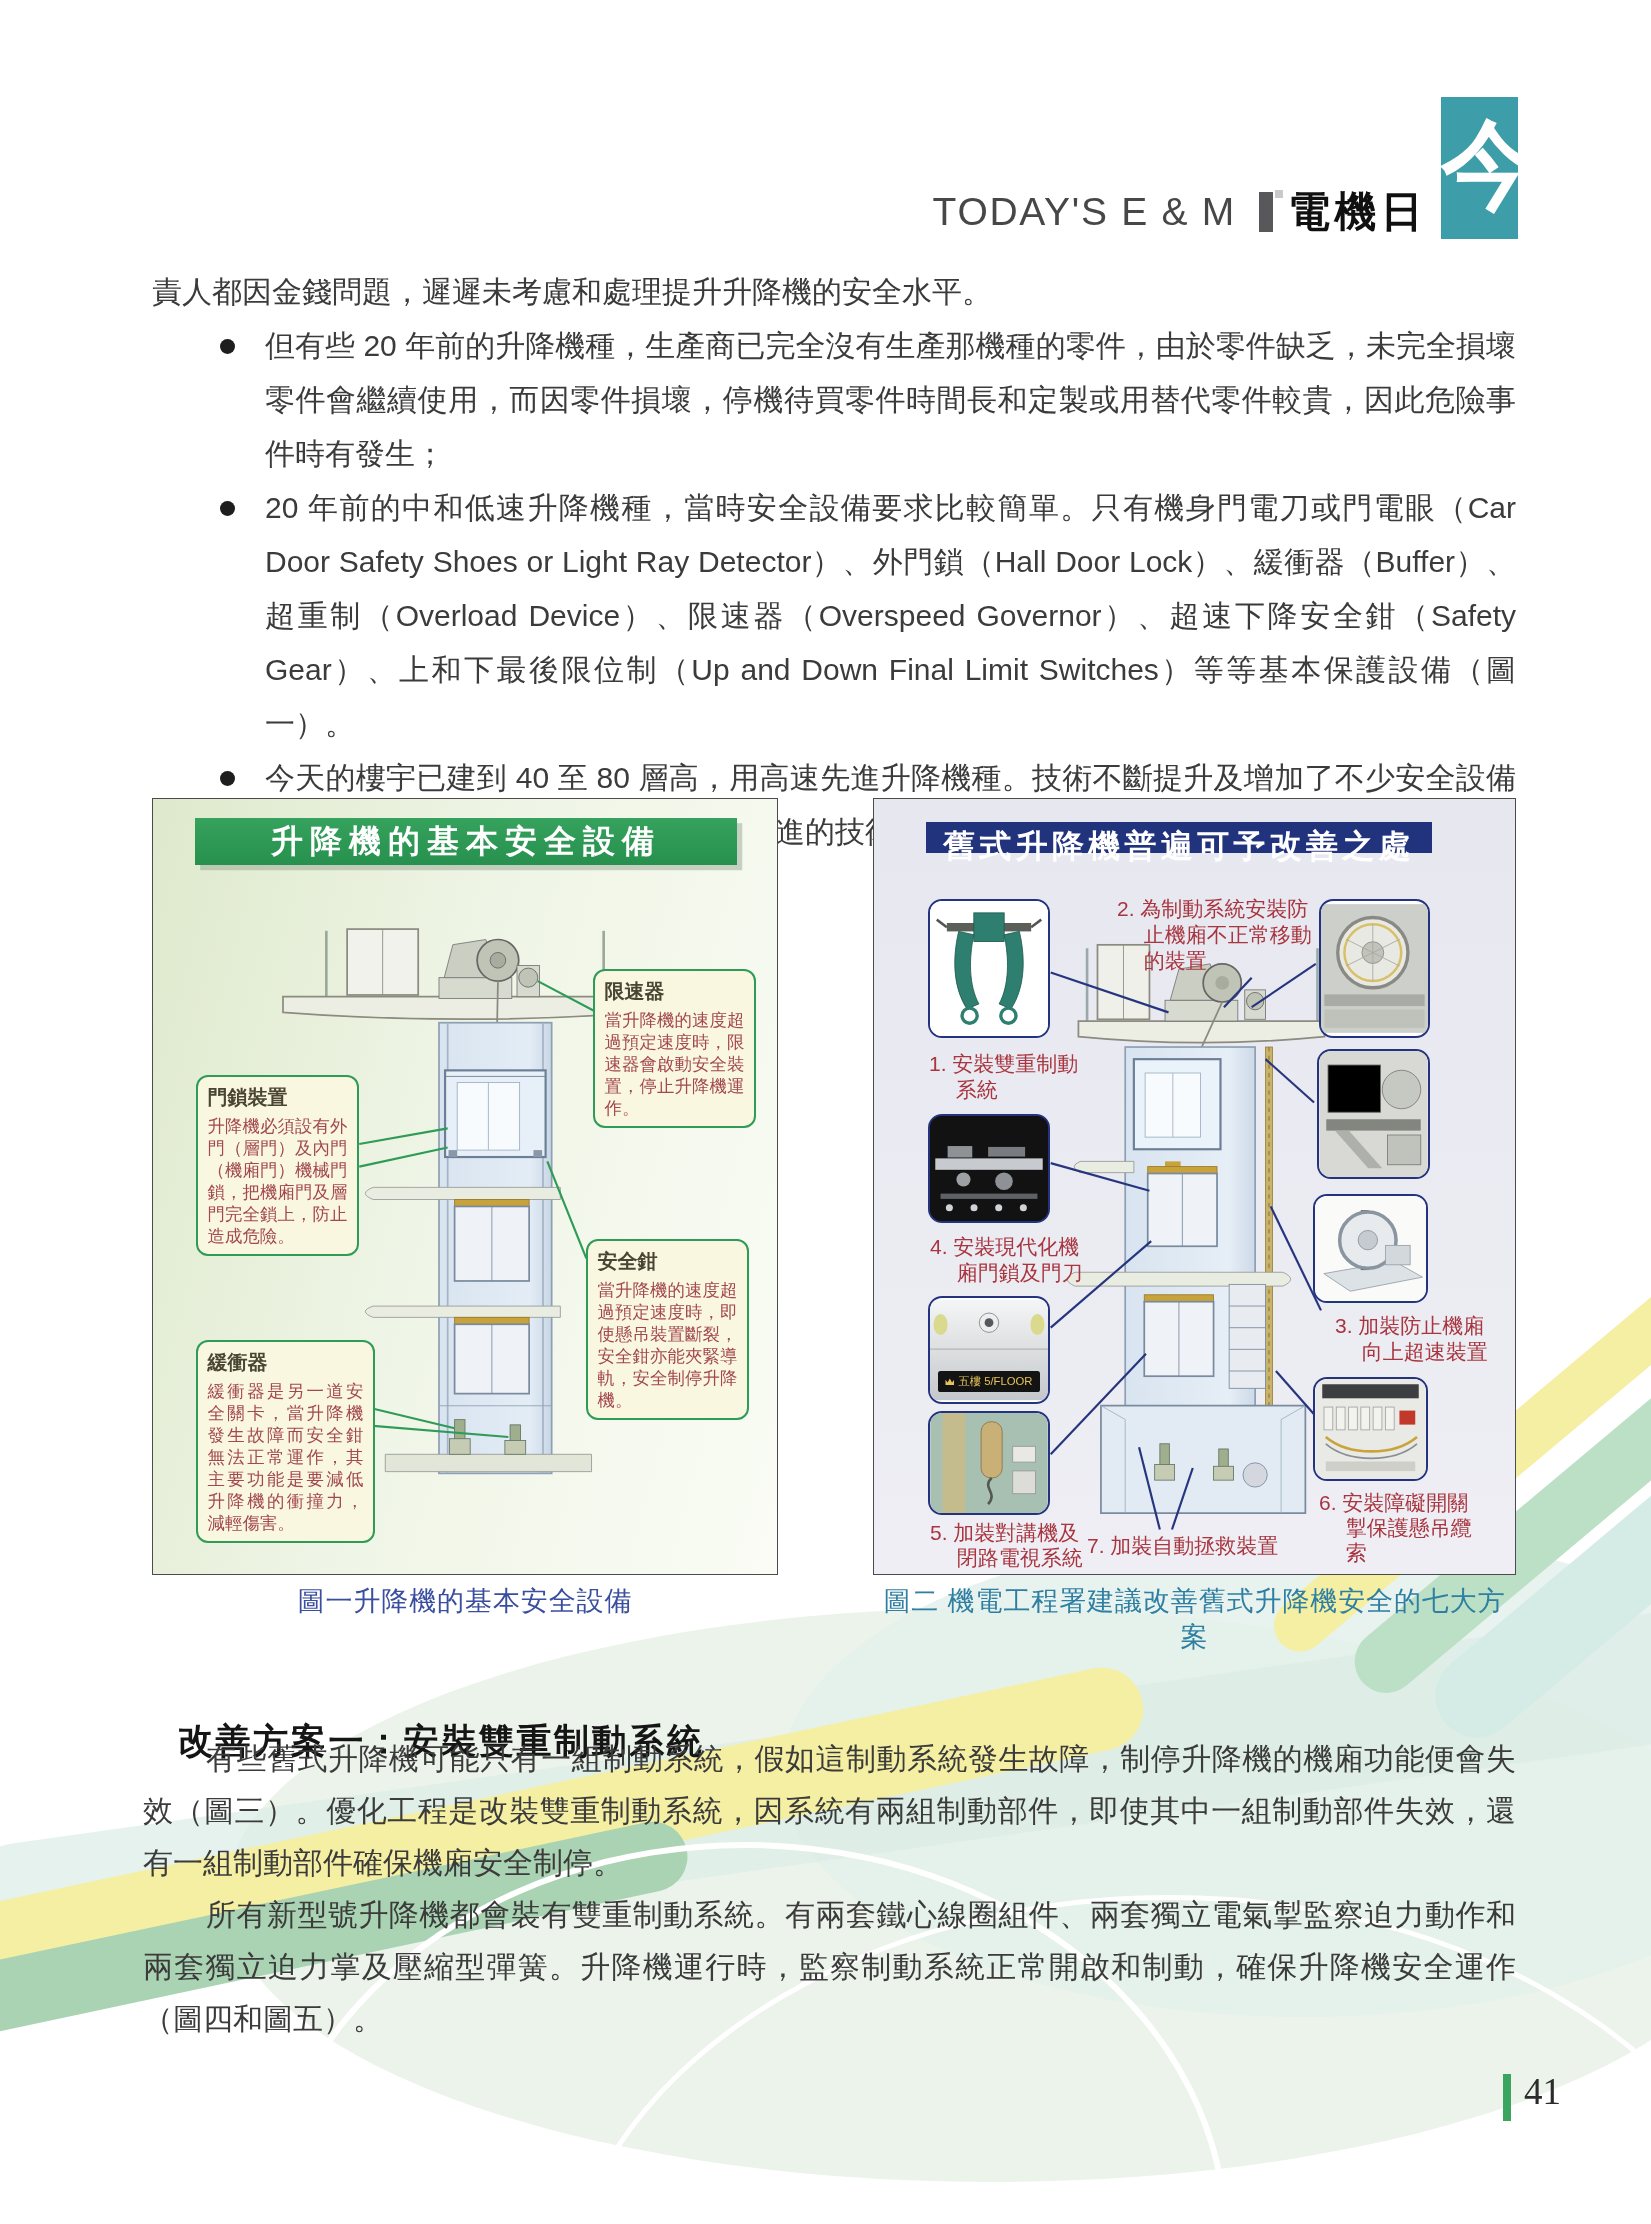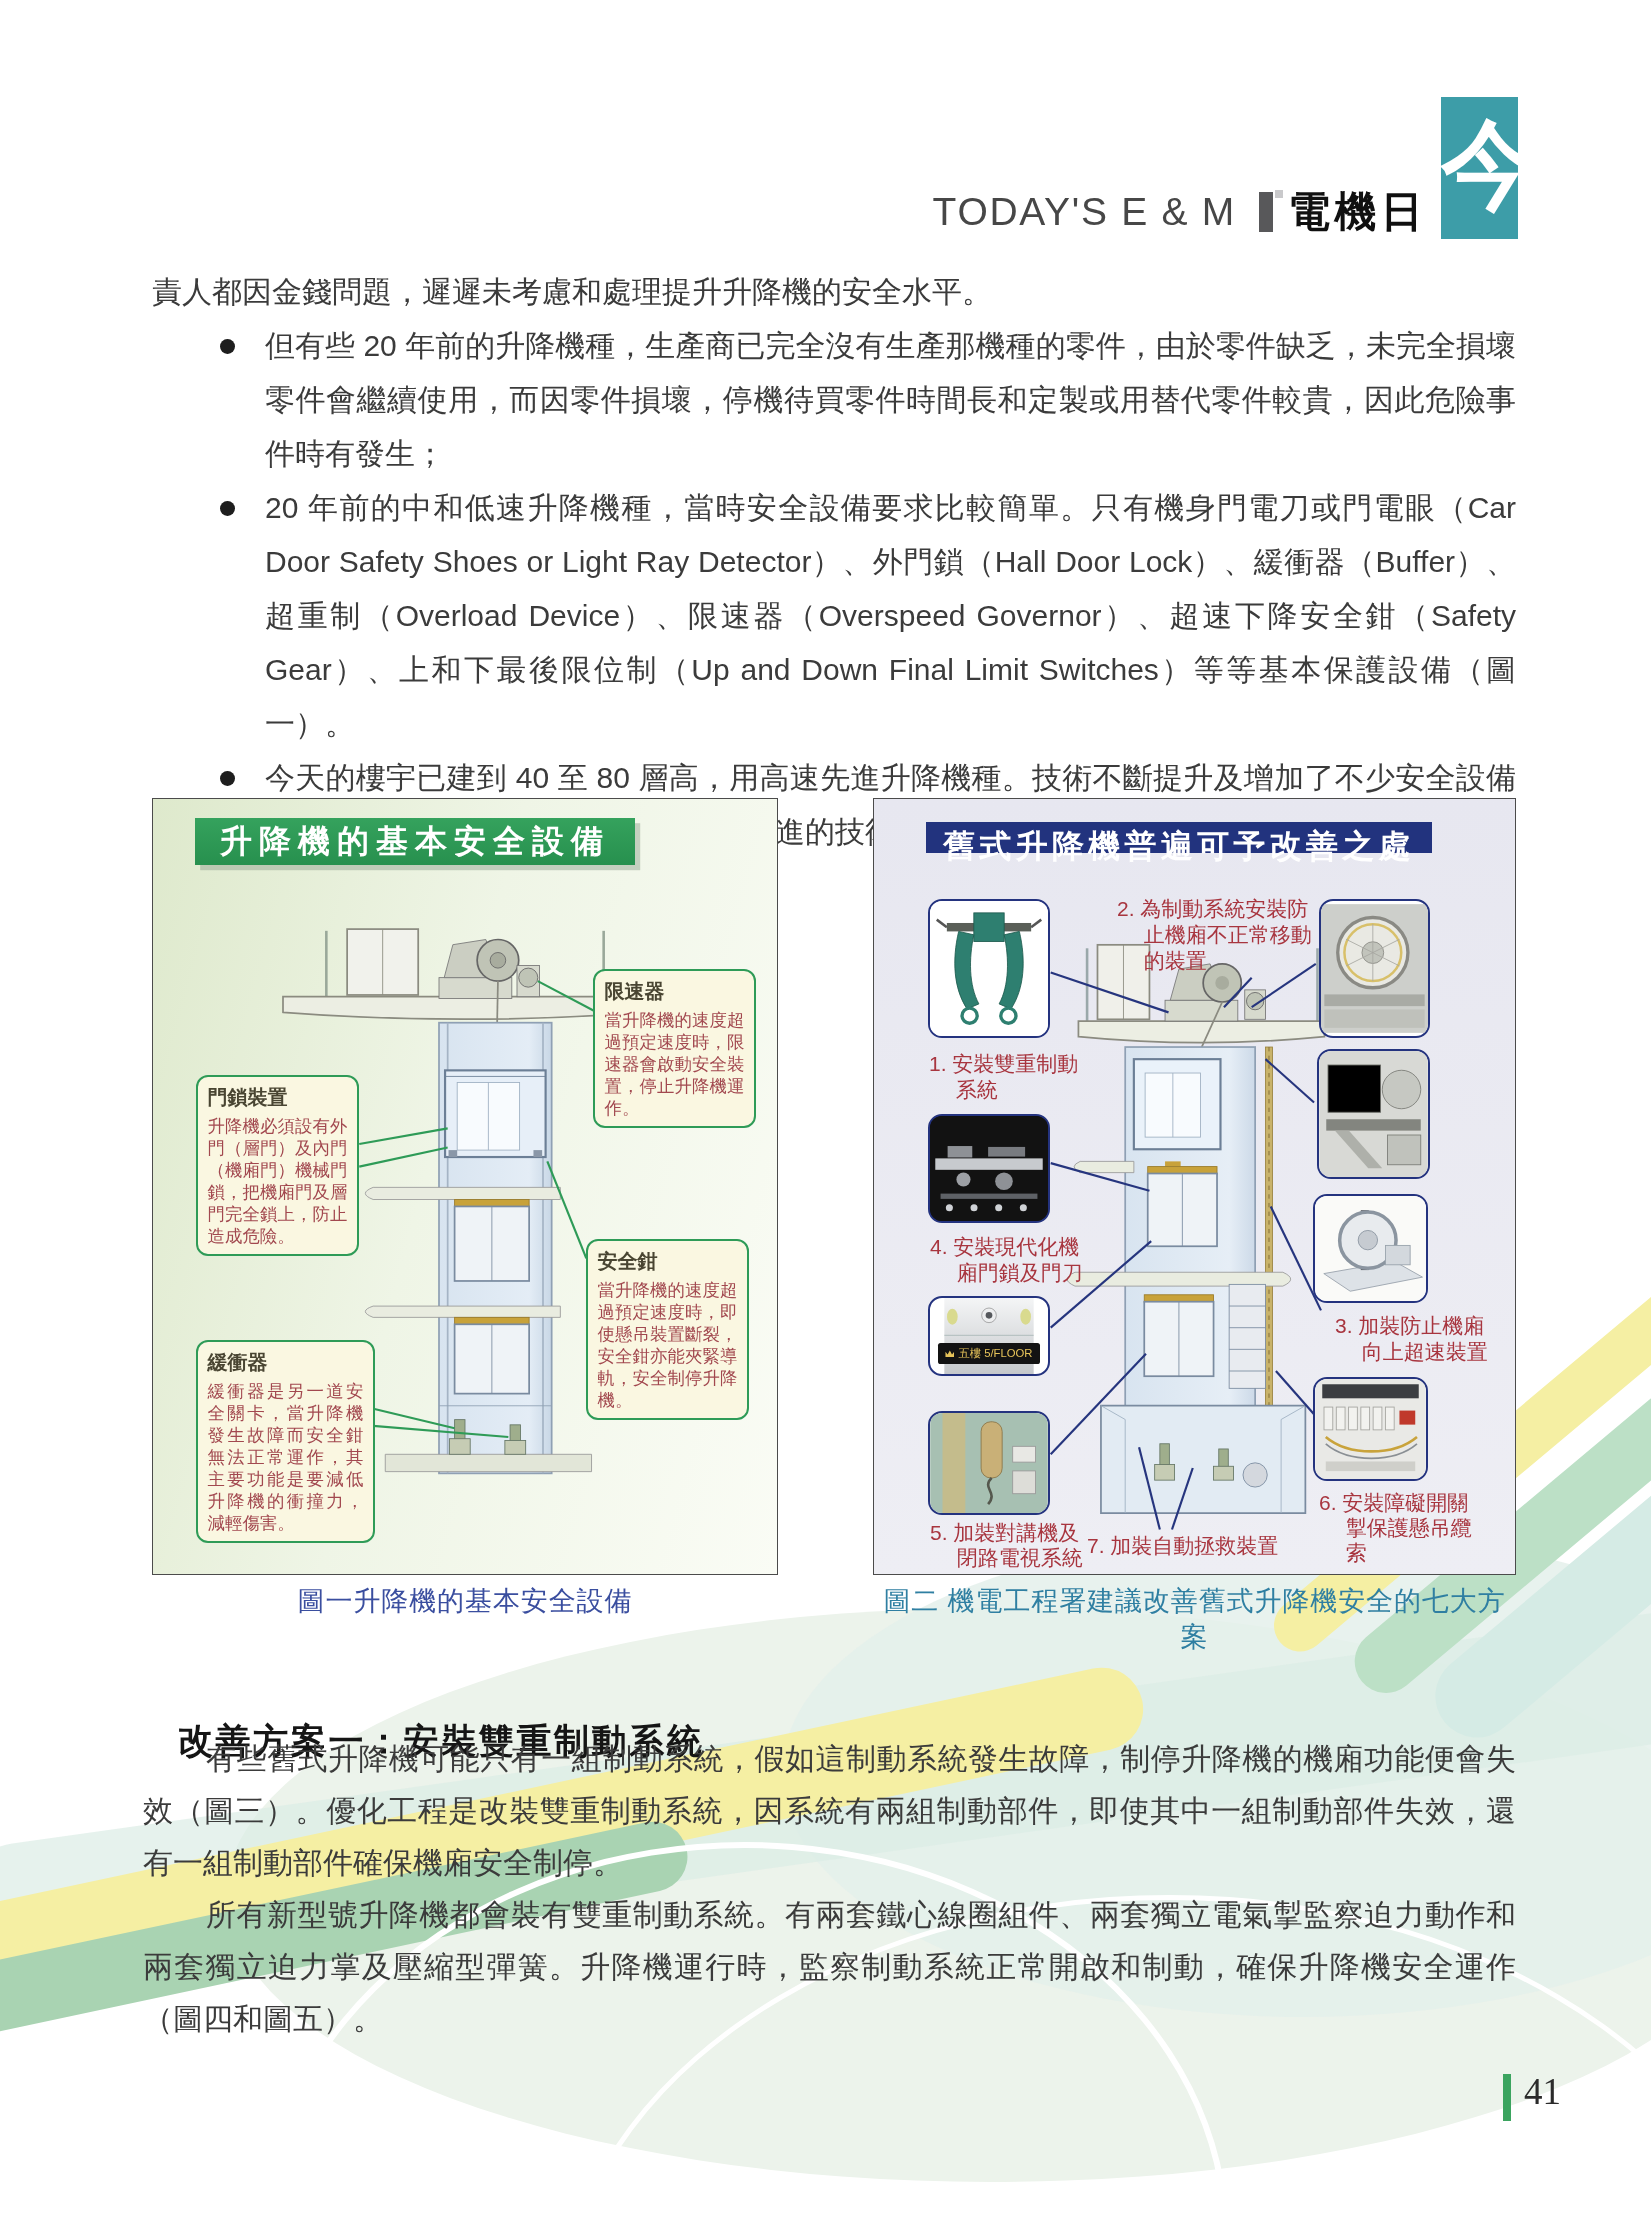--- a/index.html
+++ b/index.html
@@ -30,39 +30,39 @@
   .bullets{position:absolute;left:152px;top:319px;width:1364px;z-index:2;margin:0;padding:0;list-style:none;}
   .bullets li{position:relative;padding-left:113px;font-size:30px;line-height:54px;text-align:justify;}
   .bullet-dot{position:absolute;left:68px;top:20px;width:14.8px;height:14.8px;border-radius:50%;background:#1e1e1e;}
   
   .figure{position:absolute;z-index:2;border:1.7px solid #4b4b4b;box-sizing:border-box;}
   .fig-svg{position:absolute;left:0;top:0;width:100%;height:100%;}
   .fig-title{position:absolute;color:#fff;font-weight:bold;font-size:32px;text-align:center;z-index:3;}
   .caption{position:absolute;z-index:2;text-align:center;font-size:27px;letter-spacing:0.9px;}
   
   .figure1{left:152px;top:798px;width:626px;height:777px;background:linear-gradient(105deg,#DEE9CC 0%,#EFF5E6 45%,#FAFCF5 100%);}
-  .fig1-bar{left:42px;top:19px;width:440px;height:47px;line-height:47px;letter-spacing:7px;
+  .fig1-bar{left:42px;top:19px;width:542px;height:47px;line-height:47px;letter-spacing:7px;
             background:linear-gradient(#35A25D,#27904E);box-shadow:5.2px 5.2px 0 rgba(140,160,140,.45);}
   .callout{position:absolute;background:#FAF7E1;border:2.6px solid #2E9B57;border-radius:12px;padding:7px 9.6px;box-sizing:border-box;z-index:4;}
   .callout h4{margin:0 0 3.5px 0;font-size:20px;font-weight:bold;color:#494532;}
   .callout p{margin:0;font-size:17.4px;line-height:22px;color:#A2484F;text-align:justify;}
   .co-governor{left:440px;top:170px;width:163px;}
   .co-doorlock{left:43px;top:276px;width:163px;}
   .co-safetygear{left:433px;top:440px;width:163px;}
   .co-buffer{left:43px;top:541px;width:179px;}
   .cap1{left:152px;top:1583px;width:626px;color:#3A4E9F;}
   
   .figure2{left:873px;top:798px;width:643px;height:777px;background:linear-gradient(180deg,#E7E7F0,#EEEEF4);}
   .fig2-bar{left:52px;top:22.6px;width:506px;height:31px;line-height:49px;letter-spacing:4.3px;background:#22337E;}
   .inset{position:absolute;border:2.6px solid #24337F;border-radius:14px;overflow:hidden;background:#fff;box-sizing:border-box;z-index:4;}
   .in-brake{left:54px;top:100px;width:122px;height:139px;}
   .in-flywheel{left:445px;top:100px;width:111px;height:139px;}
   .in-machine2{left:443px;top:250px;width:113px;height:130px;}
   .in-doormachine{left:54px;top:315px;width:122px;height:109px;background:#121212;}
-  .in-display{left:54px;top:497px;width:122px;height:80px;}
+  .in-display{left:54px;top:497px;width:122px;height:108px;}
   .in-intercom{left:54px;top:612px;width:122px;height:104px;}
   .in-roller{left:439px;top:395px;width:115px;height:109px;}
   .in-controller{left:439px;top:578px;width:115px;height:104px;}
   .fig2-label{position:absolute;color:#A8353F;font-size:21px;line-height:26px;white-space:pre-line;z-index:4;}
   .lb1{left:55px;top:252px;}
   .lb2{left:243px;top:97px;}
   .lb3{left:445px;top:514px;margin-left:16px;}
   .lb4{left:56px;top:435px;}
   .lb5{left:56px;top:721px;line-height:25px;}
   .lb6{left:445px;top:691px;line-height:25px;}

